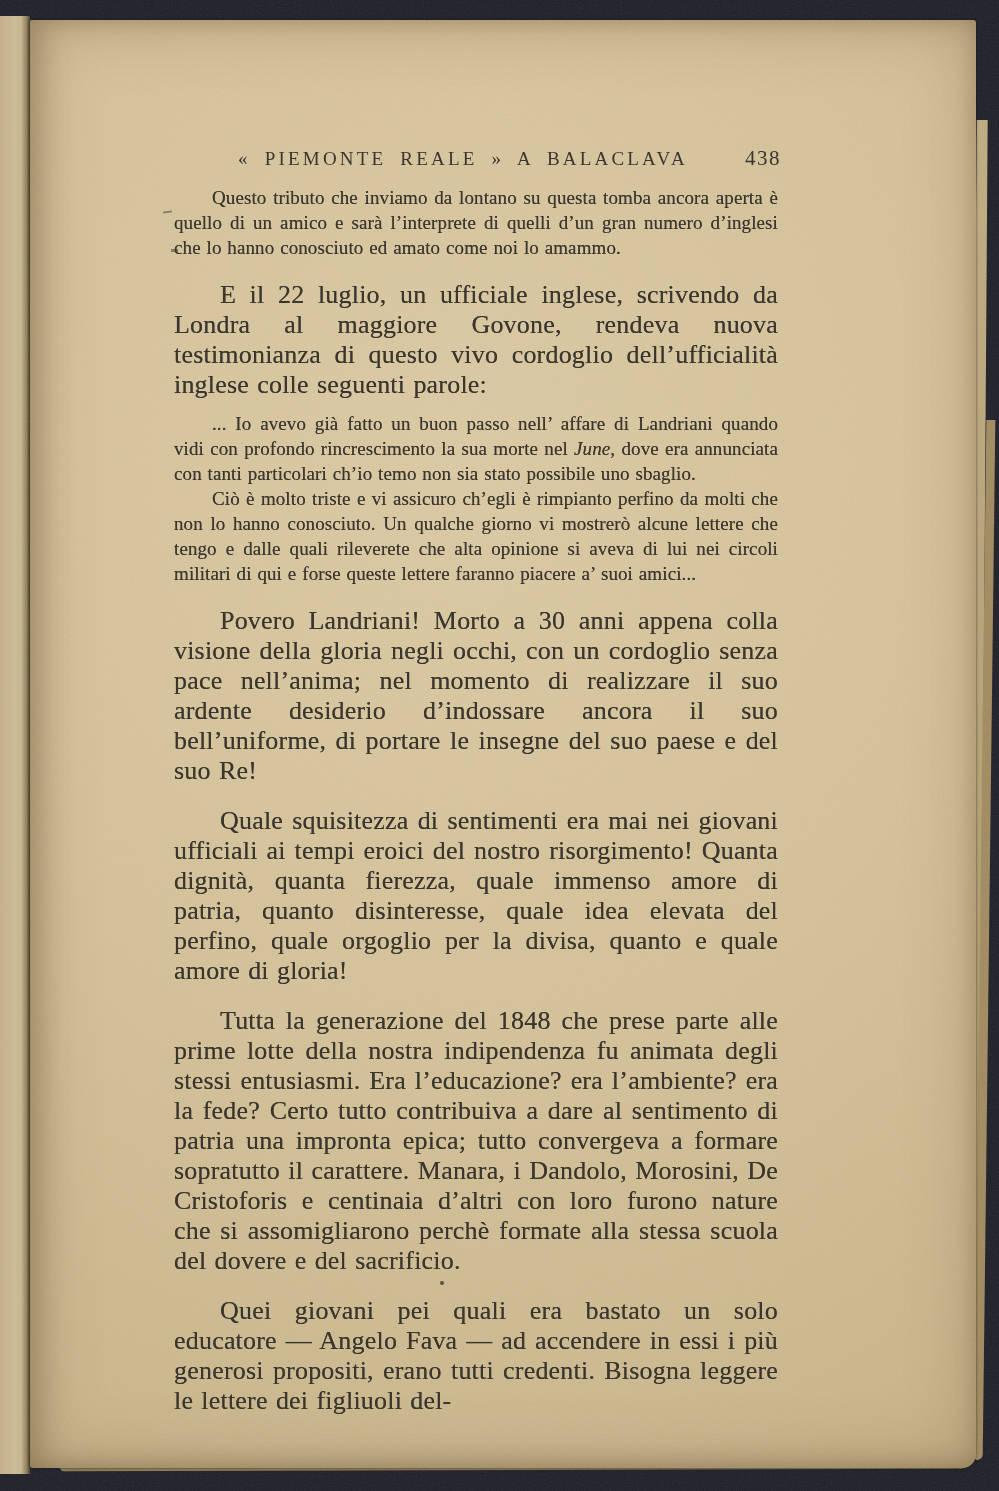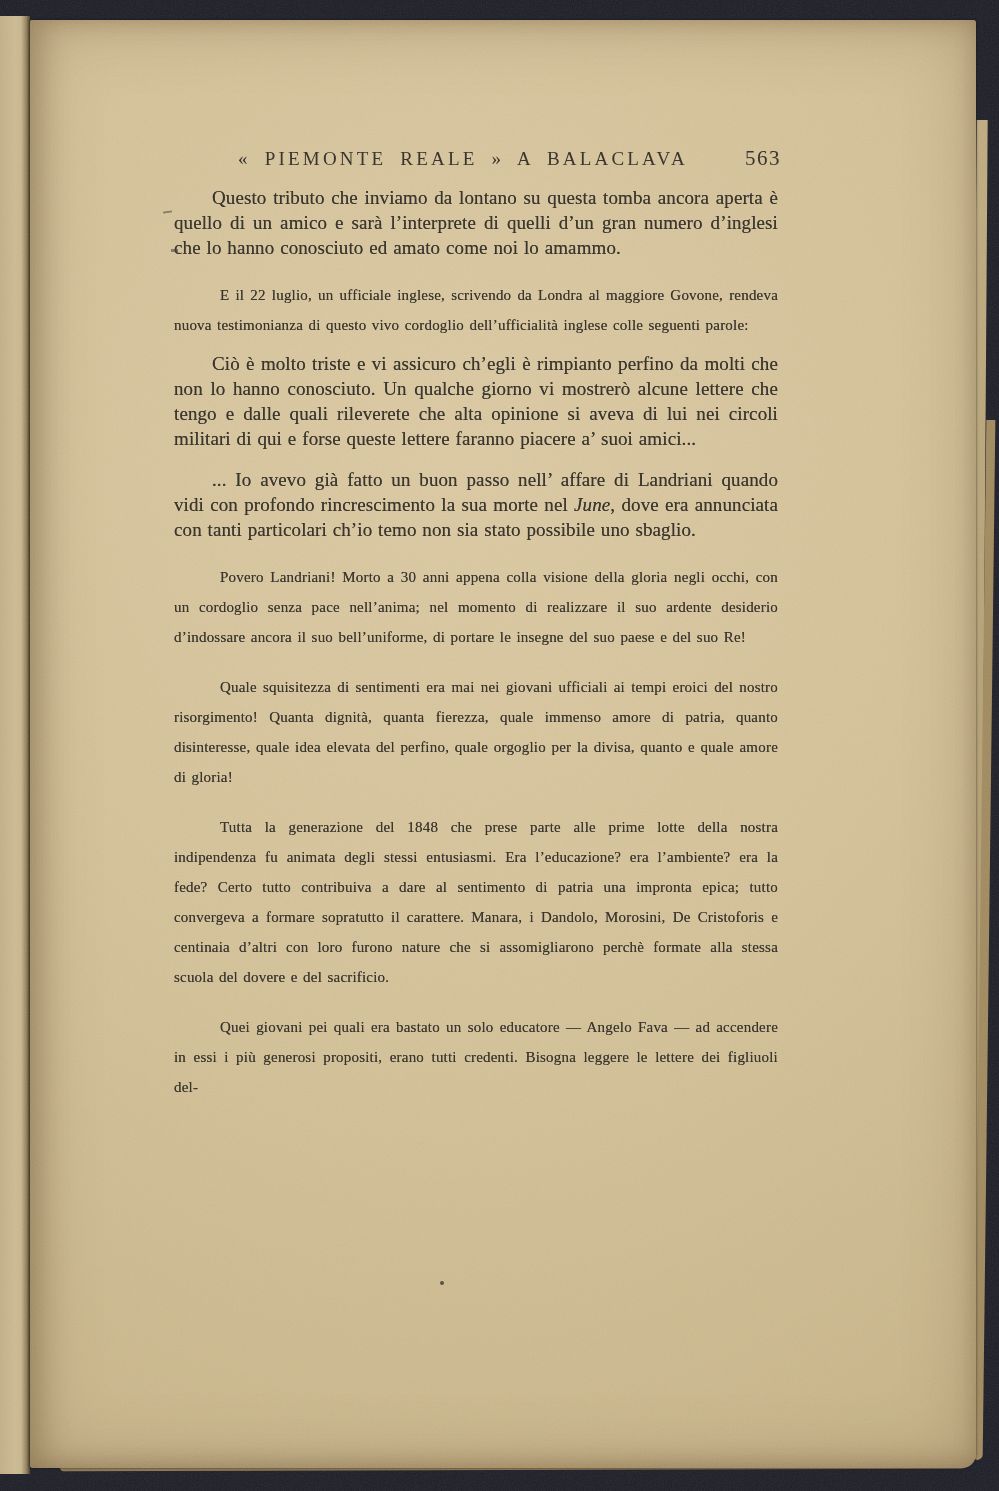--- a/index.html
+++ b/index.html
@@ -61,21 +61,21 @@
   }
   .page-number {
     position: absolute; right: -3px; top: 0;
     font-size: 21px; letter-spacing: 1.5px;
   }
 
   .para {
     margin: 0; text-align: justify; hyphens: auto;
     text-shadow: 0 0 0.4px rgba(49, 45, 37, 0.7);
   }
-  .body-size { font-size: 15px; line-height: 30px; text-indent: 46px;
+  .body-size { font-size: 26px; line-height: 30px; text-indent: 46px;
                letter-spacing: 0.2px; word-spacing: 1.5px; margin-top: 20px; }
   .small-size { font-size: 19px; line-height: 25px; text-indent: 38px;
                 letter-spacing: 0.1px; word-spacing: 1px; }
 
   .p1 { margin-bottom: 15px; }
   .p2 { margin-bottom: 11px; }
   .q2 { margin-bottom: 16px; }
 
   
   .artifact { position: absolute; background: rgba(60, 55, 45, 0.55); }
@@ -97,30 +97,30 @@
   <div class="prev-page"></div>
   <div class="stack-edge-1"></div>
   <div class="stack-edge-2"></div>
   <div class="under-edge"></div>
 
   <div class="page">
     <div class="text-col">
 
       <div class="running-head">
         <div class="running-title">« PIEMONTE REALE » A BALACLAVA</div>
-        <div class="page-number">563</div>
+        <div class="page-number">438</div>
       </div>
 
       <p class="para small-size p1">Questo tributo che inviamo da lontano su questa tomba ancora aperta è quello di un amico e sarà l’interprete di quelli d’un gran numero d’inglesi che lo hanno conosciuto ed amato come noi lo amammo.</p>
 
       <p class="para body-size p2">E il 22 luglio, un ufficiale inglese, scrivendo da Londra al maggiore Govone, rendeva nuova testimonianza di questo vivo cordoglio dell’ufficialità inglese colle seguenti parole:</p>
 
+      <p class="para small-size q1"><span>... Io avevo già fatto un buon passo nell’ affare di Landriani quando vidi con profondo rincrescimento la sua morte nel </span><i>June</i><span>, dove era annunciata con tanti particolari ch’io temo non sia stato possibile uno sbaglio.</span></p>
+
       <p class="para small-size q2">Ciò è molto triste e vi assicuro ch’egli è rimpianto perfino da molti che non lo hanno conosciuto. Un qualche giorno vi mostrerò alcune lettere che tengo e dalle quali rileverete che alta opinione si aveva di lui nei circoli militari di qui e forse queste lettere faranno piacere a’ suoi amici...</p>
-
-      <p class="para small-size q1"><span>... Io avevo già fatto un buon passo nell’ affare di Landriani quando vidi con profondo rincrescimento la sua morte nel </span><i>June</i><span>, dove era annunciata con tanti particolari ch’io temo non sia stato possibile uno sbaglio.</span></p>
 
       <p class="para body-size">Povero Landriani! Morto a 30 anni appena colla visione della gloria negli occhi, con un cordoglio senza pace nell’anima; nel momento di realizzare il suo ardente desiderio d’indossare ancora il suo bell’uniforme, di portare le insegne del suo paese e del suo Re!</p>
 
       <p class="para body-size">Quale squisitezza di sentimenti era mai nei giovani ufficiali ai tempi eroici del nostro risorgimento! Quanta dignità, quanta fierezza, quale immenso amore di patria, quanto disinteresse, quale idea elevata del perfino, quale orgoglio per la divisa, quanto e quale amore di gloria!</p>
 
       <p class="para body-size">Tutta la generazione del 1848 che prese parte alle prime lotte della nostra indipendenza fu animata degli stessi entusiasmi. Era l’educazione? era l’ambiente? era la fede? Certo tutto contribuiva a dare al sentimento di patria una impronta epica; tutto convergeva a formare sopratutto il carattere. Manara, i Dandolo, Morosini, De Cristoforis e centinaia d’altri con loro furono nature che si assomigliarono perchè formate alla stessa scuola del dovere e del sacrificio.</p>
 
       <p class="para body-size">Quei giovani pei quali era bastato un solo educatore — Angelo Fava — ad accendere in essi i più generosi propositi, erano tutti credenti. Bisogna leggere le lettere dei figliuoli del-</p>
 
     </div>

